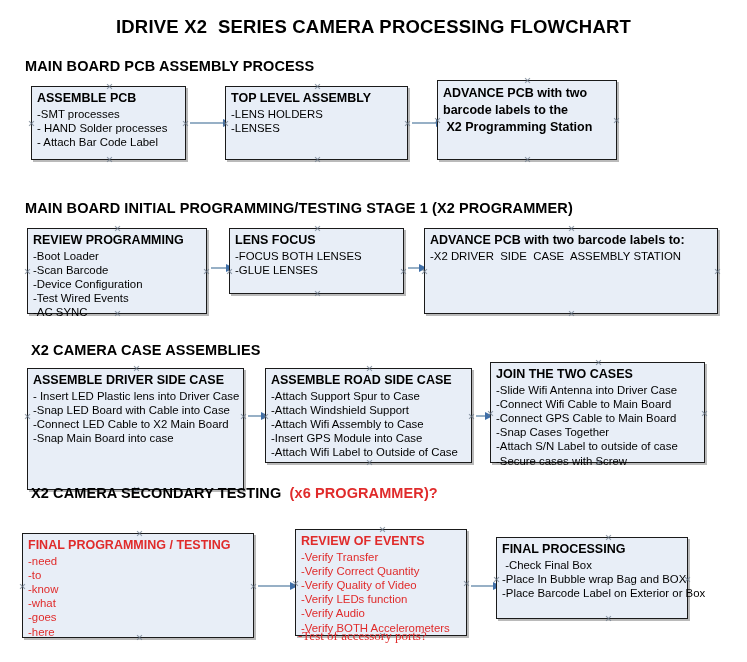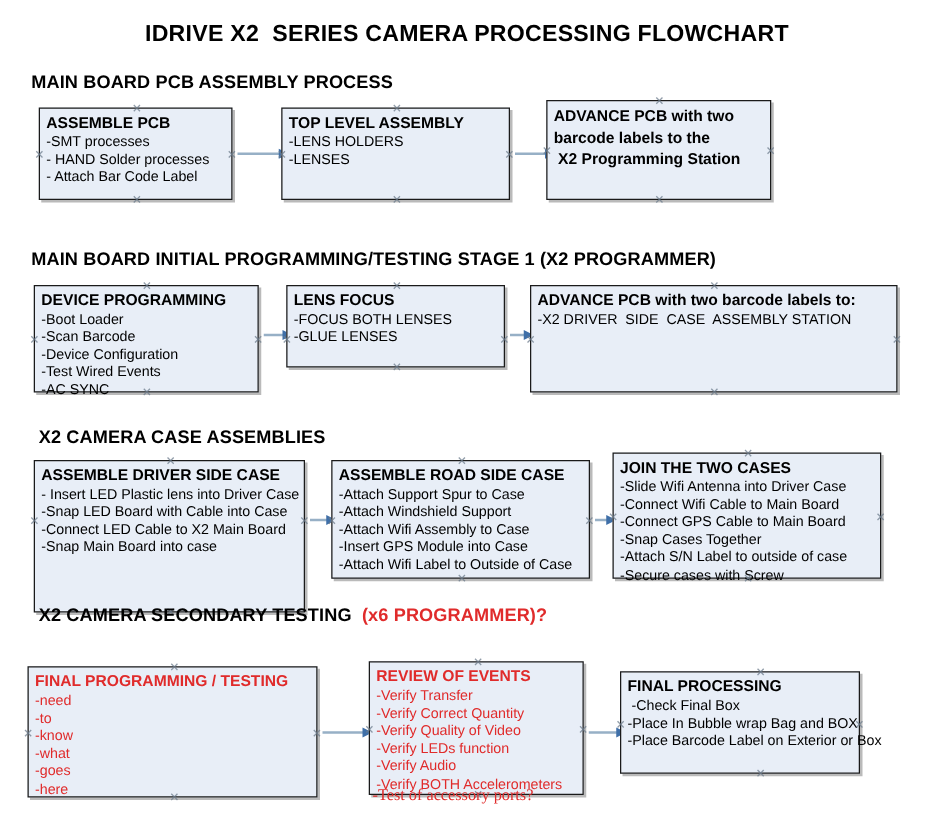--- a/index.html
+++ b/index.html
@@ -168,21 +168,21 @@
  X2 Programming Station</div>
     <div class="anchor" style="left:86px; top:-4px;"></div>
     <div class="anchor" style="left:86px; bottom:-4px;"></div>
     <div class="anchor" style="left:-4px; top:36px;"></div>
     <div class="anchor" style="right:-4px; top:36px;"></div>
   </div>
 
   <div class="section-head" style="left:25px; top:200px;">MAIN BOARD INITIAL PROGRAMMING/TESTING STAGE 1 (X2 PROGRAMMER)</div>
 
   <div class="pbox" style="left:27px; top:228px; width:180px; height:86px;">
-    <div class="b-title">DEVICE PROGRAMMING</div>
+    <div class="b-title">REVIEW PROGRAMMING</div>
     <div class="b-line">-Boot Loader</div>
     <div class="b-line">-Scan Barcode</div>
     <div class="b-line">-Device Configuration</div>
     <div class="b-line">-Test Wired Events</div>
     <div class="b-line">-AC SYNC</div>
     <div class="anchor" style="left:86px; top:-4px;"></div>
     <div class="anchor" style="left:86px; bottom:-4px;"></div>
     <div class="anchor" style="left:-4px; top:39px;"></div>
     <div class="anchor" style="right:-4px; top:39px;"></div>
   </div>

